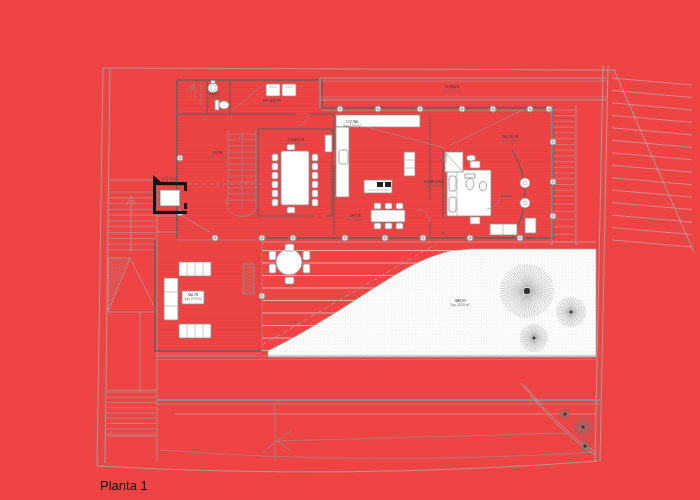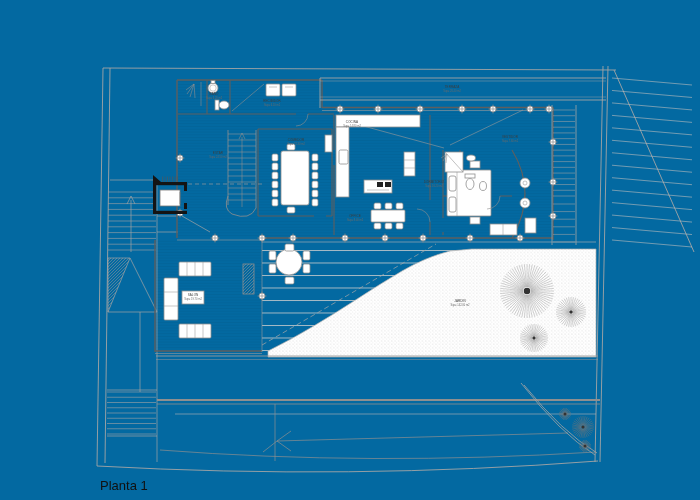--- a/index.html
+++ b/index.html
@@ -1,16 +1,16 @@
 <!DOCTYPE html>
 <html><head>
 <meta charset="utf-8">
 <style>
   html,body{margin:0;padding:0;background:#fff;}
-  #stage{position:relative;width:700px;height:500px;background:#0369a1;overflow:hidden;
+  #stage{position:relative;width:700px;height:500px;background:#ef4444;overflow:hidden;
          font-family:"Liberation Sans",sans-serif;}
   svg{position:absolute;left:0;top:0;}
   text{font-family:"Liberation Sans",sans-serif;}
   .rlabel{fill:#3c3c3c;font-size:3px;text-anchor:middle;letter-spacing:.1px;}
   .rlabel2{fill:#6a6a6a;font-size:2.6px;text-anchor:middle;}
   .title{fill:#111;font-size:13px;}
 </style>
 </head>
 <body>
 

